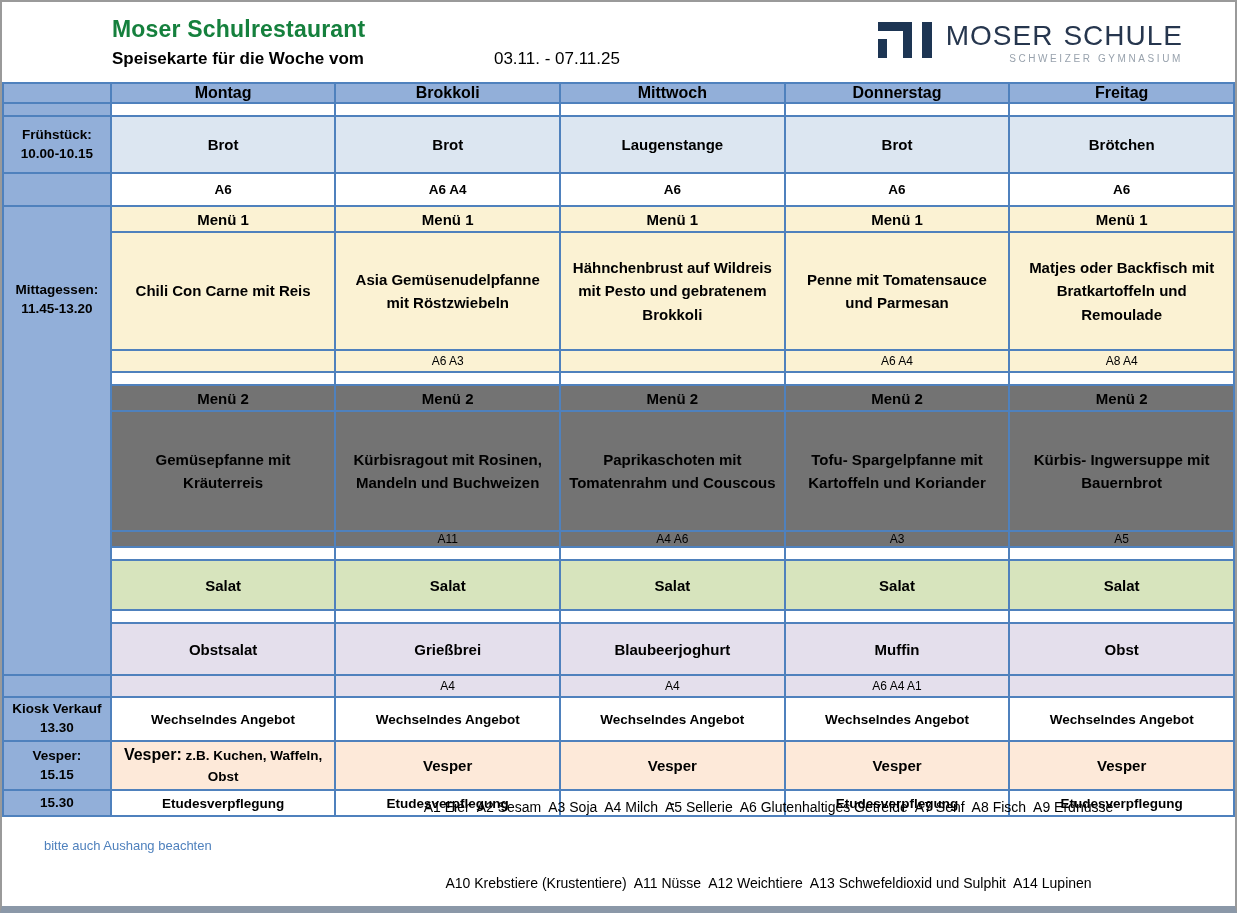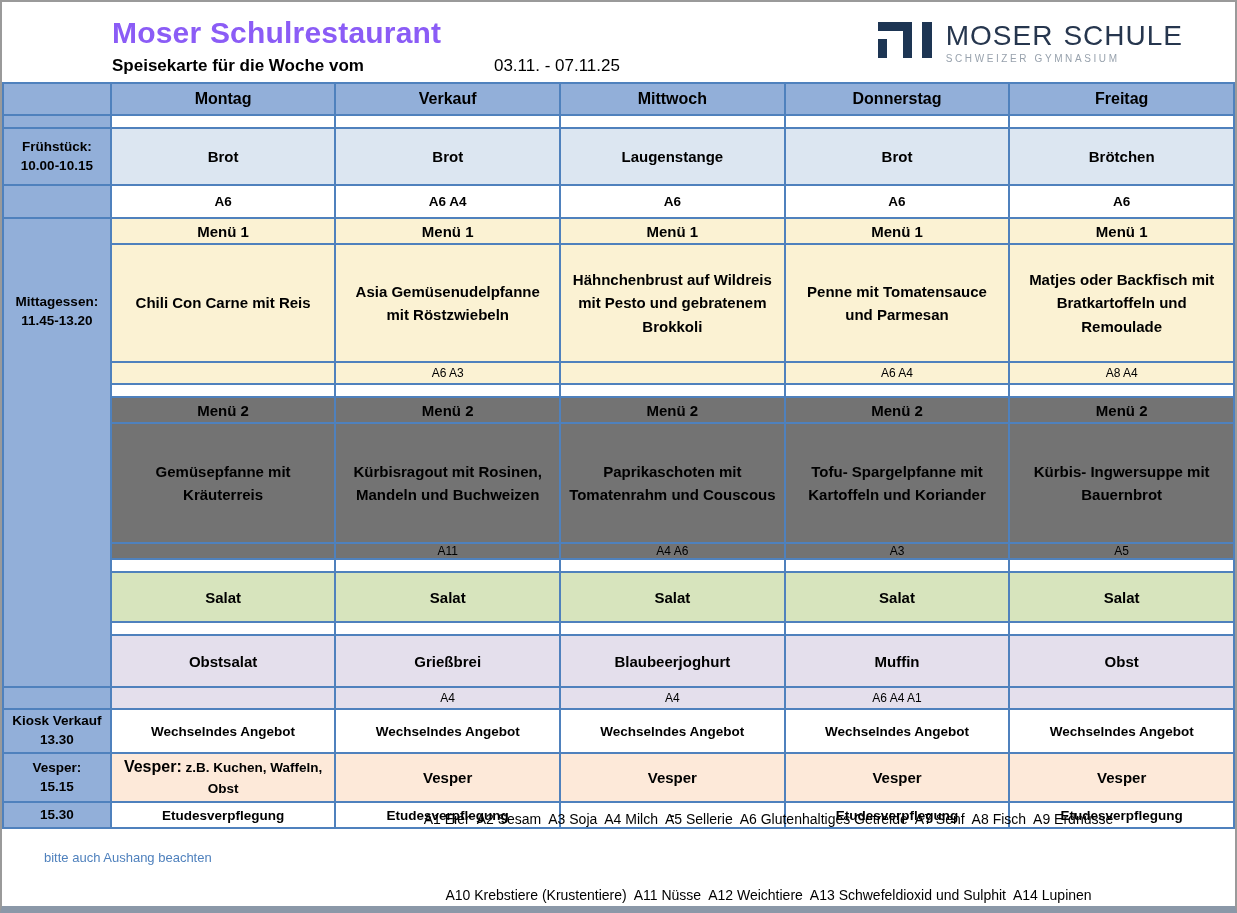--- a/index.html
+++ b/index.html
@@ -5,25 +5,25 @@
   * { margin:0; padding:0; box-sizing:border-box; }
   html,body { background:#fff; font-family:"Liberation Sans","DejaVu Sans",sans-serif; }
   .page {
     width:1237px; height:913px; background:#fff;
     border:2px solid #9a9a9a; border-bottom:7px solid #8b98a8;
     position:relative; overflow:hidden;
   }
 
   
   .titleblock { height:80px; position:relative; padding:14px 0 0 110px; }
-  .main-title { font-size:30px; font-weight:bold; color:#8b5cf6; letter-spacing:.2px; }
+  .main-title { font-size:23px; font-weight:bold; color:#15803d; letter-spacing:.2px; }
   .sub-row { display:flex; margin-top:6px; }
   .sub-title { font-size:17px; font-weight:bold; color:#000; }
   .week-date { font-size:17px; font-weight:normal; color:#000; margin-left:130px; }
-  .logo { position:absolute; right:52px; top:20px; display:flex; align-items:flex-start; }
+  .logo { position:absolute; right:52px; top:20px; display:flex; align-items:flex-start;text-align:right; }
   .logo-mark { position:relative; width:56px; height:36px; margin-right:12px; }
   .logo-mark div { position:absolute; background:#1d3553; }
   .lm-top    { left:0;  top:0;  width:34px; height:9px;  }
   .lm-rightleg{ left:25px; top:0; width:9px; height:36px; }
   .lm-smallsq{ left:0;  top:17px; width:9px; height:19px; }
   .lm-ibar   { left:44px; top:0; width:10px; height:36px; }
   .logo-text { display:flex; flex-direction:column; }
   .logo-name { font-size:28px; color:#26364e; letter-spacing:1px; line-height:1; font-weight:400; }
   .logo-name .w2 { margin-left:10px; }
   .logo-tag { font-size:10px; color:#98a2ad; letter-spacing:2.6px; margin-top:3px; }
@@ -38,21 +38,21 @@
 
   .blue  { background:#92afd9; }
   .lblue { background:#dce6f1; }
   .yellow{ background:#fbf2d3; }
   .pink  { background:#737373; }
   .green { background:#d7e4bd; }
   .purple{ background:#e4dfec; }
   .orange{ background:#fde9d9; }
   .white { background:#ffffff; }
 
-  .r-dayhdr   { height:32px; }
+  .r-dayhdr   { height:20px; }
   .r-spacer   { height:13px; }
   .r-fruh     { height:57px; }
   .r-fruhallg { height:33px; }
   .r-menuhdr  { height:26px; }
   .r-menu1    { height:118px; }
   .r-allg     { height:22px; }
   .r-menu2    { height:120px; }
   .r-allg2    { height:16px; }
   .r-salat    { height:50px; }
   .r-dessert  { height:52px; }
@@ -111,21 +111,21 @@
         <col class="c-day">
         <col class="c-day">
         <col class="c-day">
         <col class="c-day">
     </colgroup>
 
     <tbody>
         <tr class="r-dayhdr">
       <th class="blue"></th>
       <th class="blue day">Montag</th>
-      <th class="blue day">Verkauf</th>
+      <th class="blue day">Brokkoli</th>
       <th class="blue day">Mittwoch</th>
       <th class="blue day">Donnerstag</th>
       <th class="blue day">Freitag</th>
     </tr>
 
     <tr class="r-spacer">
       <td class="blue"></td>
       <td class="white"></td>
           <td class="white"></td>
       <td class="white"></td>

